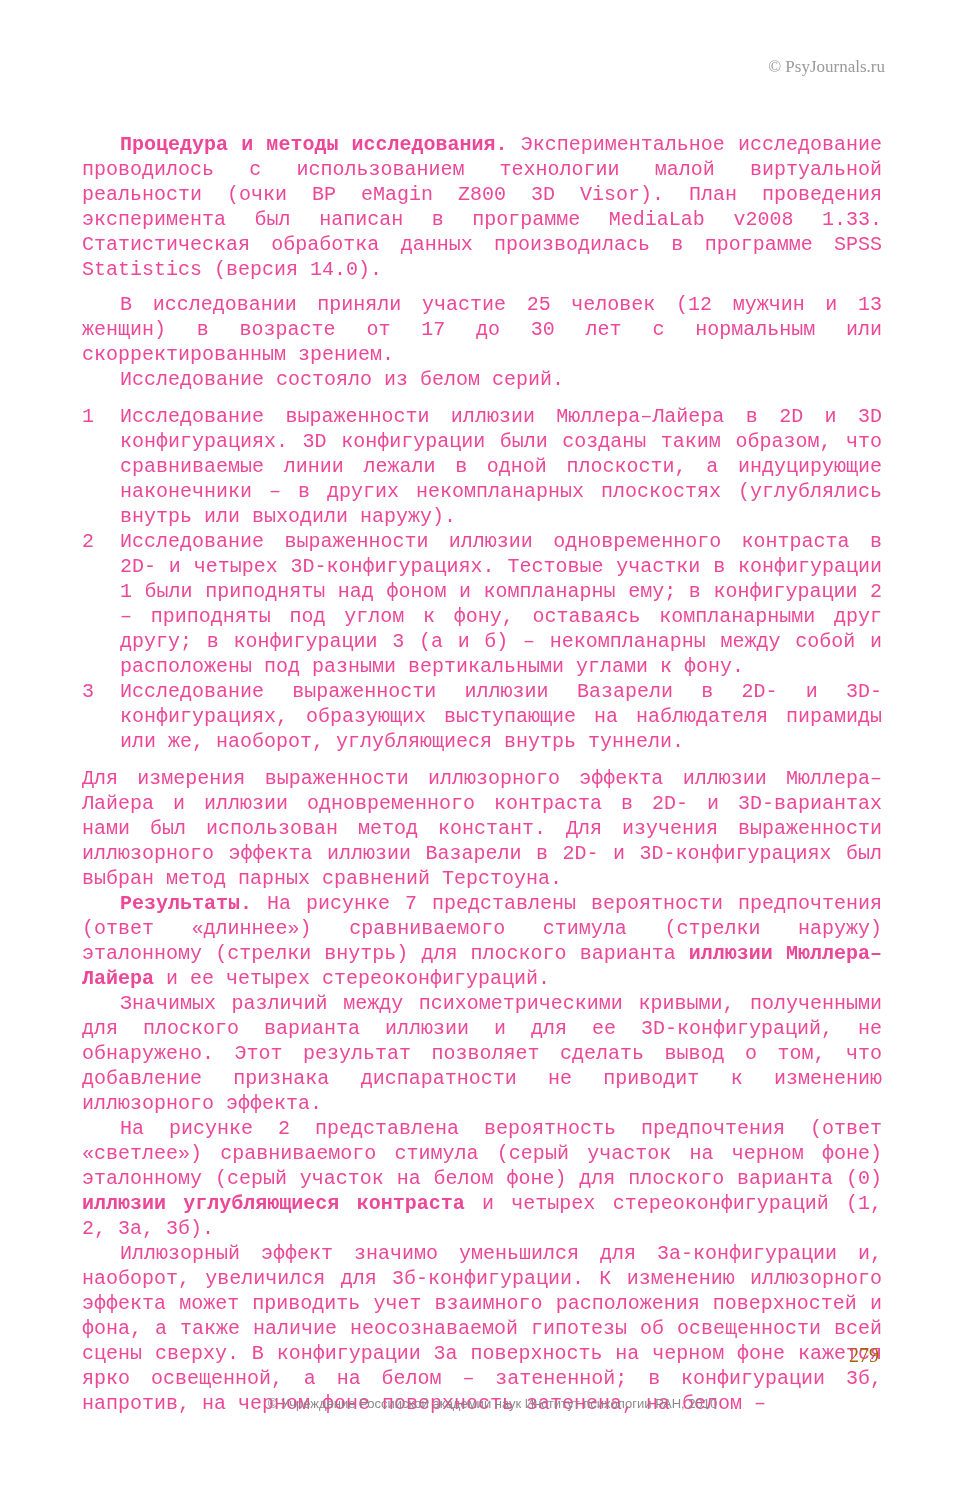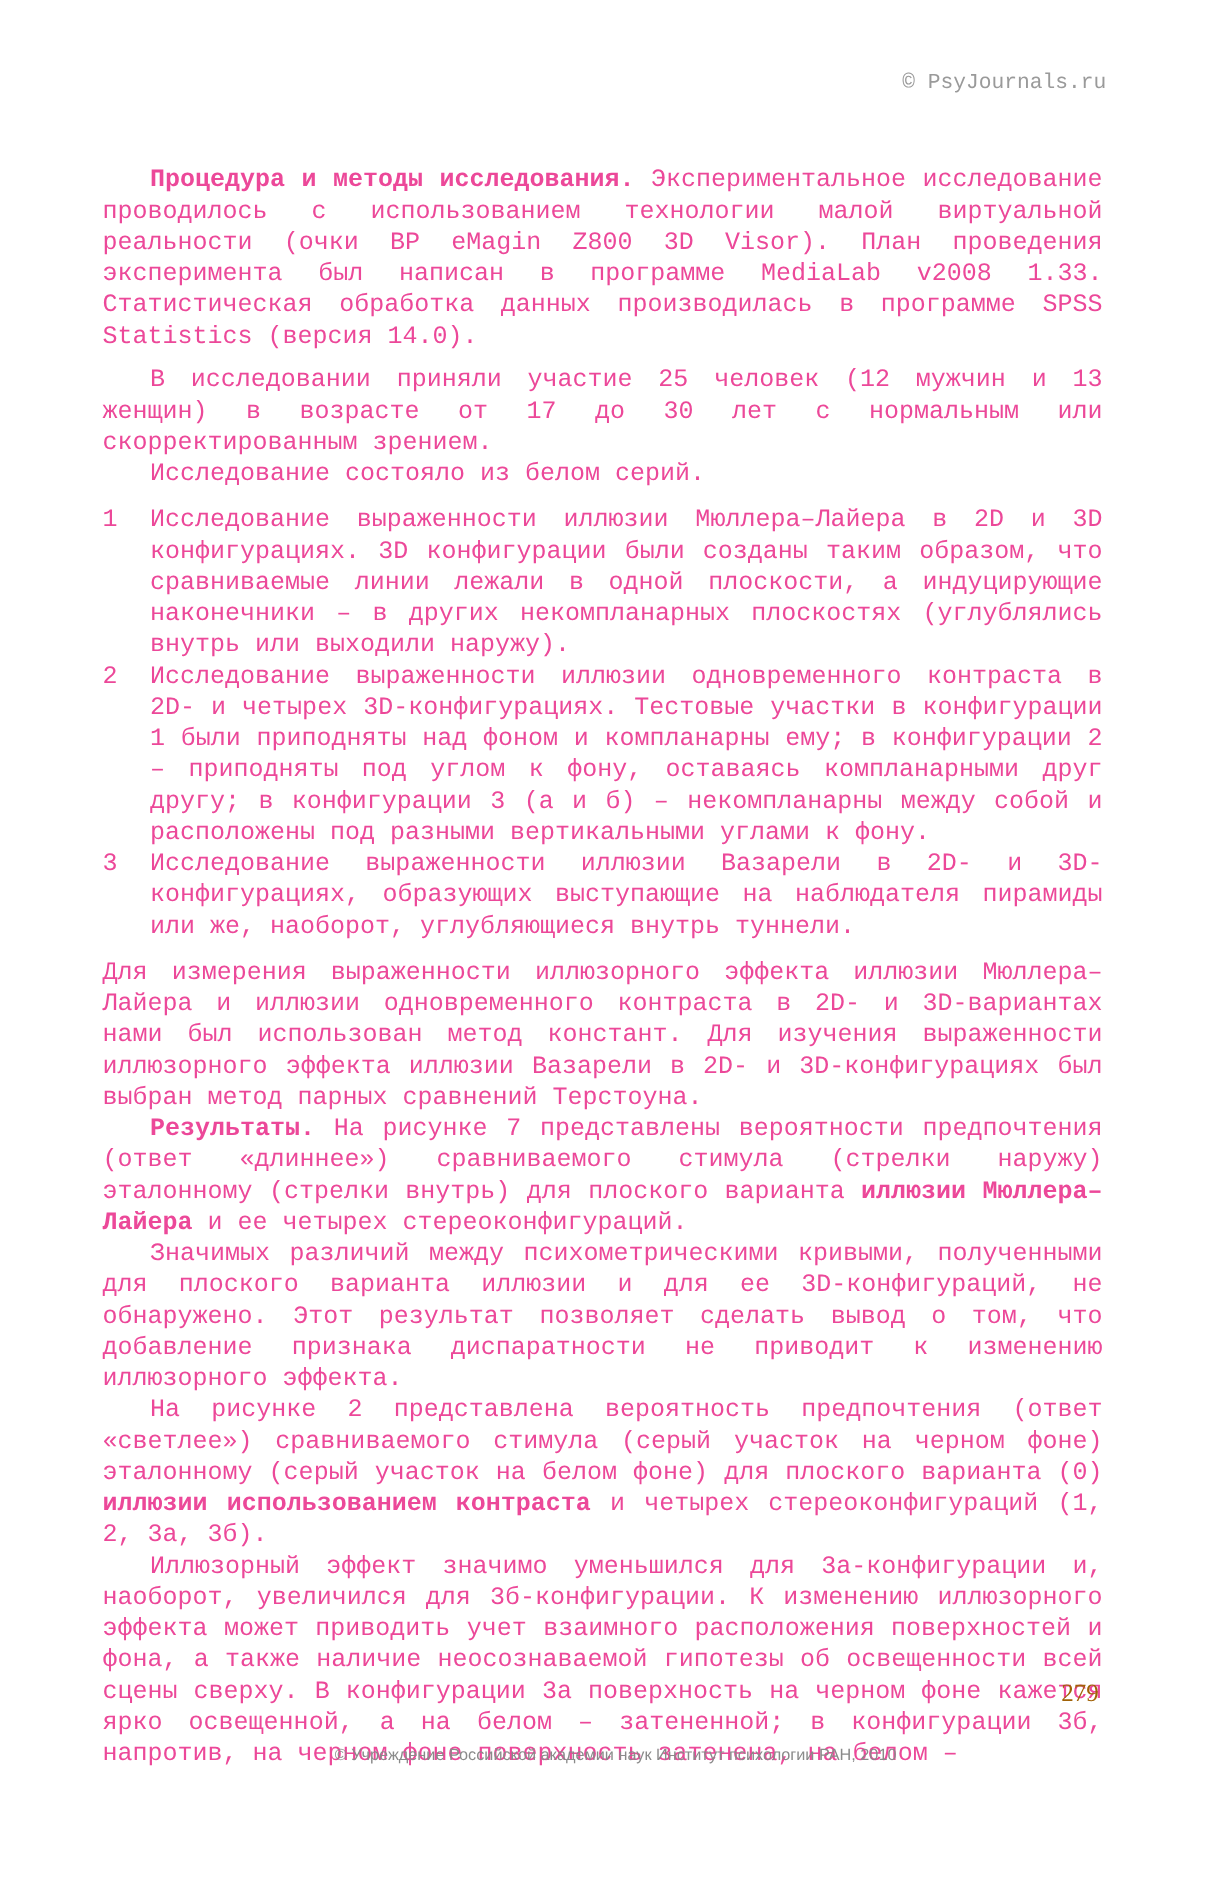--- a/index.html
+++ b/index.html
@@ -1,20 +1,20 @@
 <!DOCTYPE html>
 <html><head>
 <meta charset="utf-8">
 <style>
   html, body { margin: 0; padding: 0; background: #ffffff; }
   body { width: 975px; height: 1506px; position: relative; overflow: hidden; }
   .page { position: absolute; left: 0; top: 0; width: 975px; height: 1506px; background: #fff; }
   .watermark {
     position: absolute; top: 57px; right: 90px;
-    font-family: Liberation Mono, monospace; font-size: 17px; color: #9a9a9a;
+    font-family: Liberation Serif, serif; font-size: 17px; color: #9a9a9a;
   }
   .content {
     position: absolute; left: 82px; top: 132px; width: 800px;
     font-family: Liberation Mono, monospace; font-size: 20px; line-height: 25px;
     color: #ec4899; text-align: justify;
   }
   .p { margin: 0; text-indent: 38px; }
   .p.noindent { text-indent: 0; }
   .gap { height: 12px; }
   .gap2 { height: 10px; }
@@ -63,21 +63,21 @@
       </div>
     </div>
 
     <div class="gap"></div>
     <p class="p noindent">Для измерения выраженности иллюзорного эффекта иллюзии Мюллера–Лайера и иллюзии одновременного контраста в 2D- и 3D-вариантах нами был использован метод констант. Для изучения выраженности иллюзорного эффекта иллюзии Вазарели в 2D- и 3D-конфигурациях был выбран метод парных сравнений Терстоуна.</p>
 
     <p class="p"><b>Результаты.</b><span> На рисунке 7 представлены вероятности предпочтения (ответ «длиннее») сравниваемого стимула (стрелки наружу) эталонному (стрелки внутрь) для плоского варианта </span><b>иллюзии Мюллера–Лайера</b><span> и ее четырех стереоконфигураций.</span></p>
 
     <p class="p">Значимых различий между психометрическими кривыми, полученными для плоского варианта иллюзии и для ее 3D-конфигураций, не обнаружено. Этот результат позволяет сделать вывод о том, что добавление признака диспаратности не приводит к изменению иллюзорного эффекта.</p>
 
-    <p class="p"><span>На рисунке 2 представлена вероятность предпочтения (ответ «светлее») сравниваемого стимула (серый участок на черном фоне) эталонному (серый участок на белом фоне) для плоского варианта (0) </span><b>иллюзии использованием контраста</b><span> и четырех стереоконфигураций (1, 2, 3а, 3б).</span></p>
+    <p class="p"><span>На рисунке 2 представлена вероятность предпочтения (ответ «светлее») сравниваемого стимула (серый участок на черном фоне) эталонному (серый участок на белом фоне) для плоского варианта (0) </span><b>иллюзии углубляющиеся контраста</b><span> и четырех стереоконфигураций (1, 2, 3а, 3б).</span></p>
 
 
     <p class="p">Иллюзорный эффект значимо уменьшился для 3а-конфигурации и, наоборот, увеличился для 3б-конфигурации. К изменению иллюзорного эффекта может приводить учет взаимного расположения поверхностей и фона, а также наличие неосознаваемой гипотезы об освещенности всей сцены сверху. В конфигурации 3а поверхность на черном фоне кажется ярко освещенной, а на белом – затененной; в конфигурации 3б, напротив, на черном фоне поверхность затенена, на белом –</p>
   </div>
 
   <div class="page-number">279</div>
 
   <div class="footer">
     <div>© Учреждение Российской академии наук Институт психологии РАН, 2010</div>
   </div>

